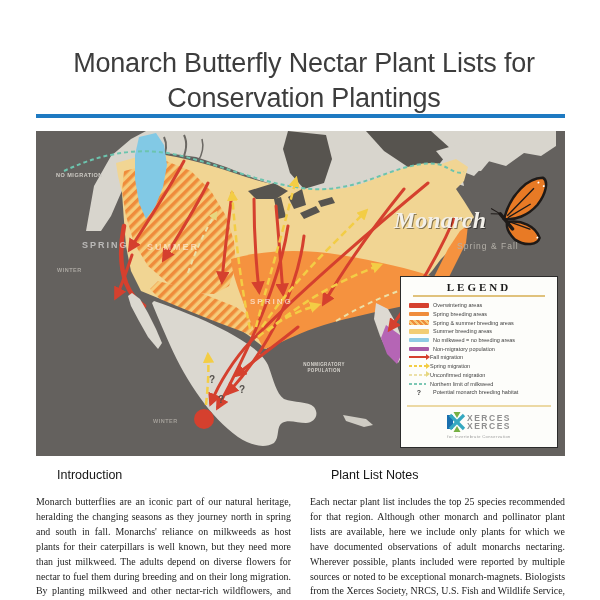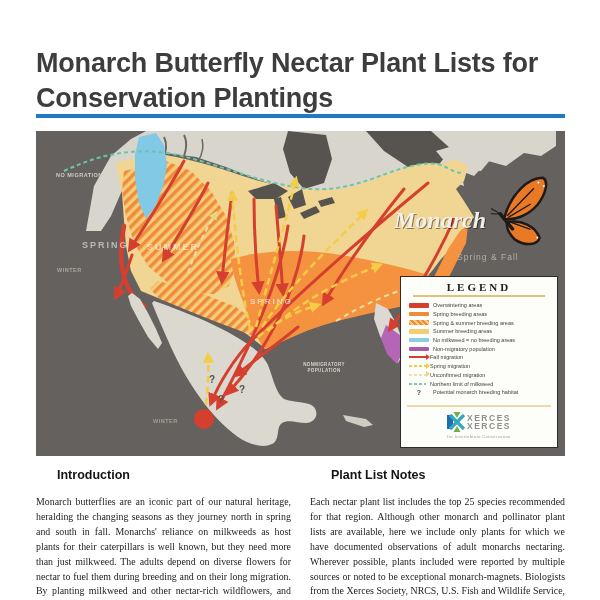--- a/index.html
+++ b/index.html
@@ -2,39 +2,40 @@
 <html><head>
 <meta charset="utf-8">
 <style>
   html,body { margin:0; padding:0; }
   body {
     width:600px; height:600px; position:relative; overflow:hidden;
     background:#ffffff; font-family:"Liberation Sans", sans-serif;
   }
   .page-title {
     position:absolute; left:36px; top:28px; width:536px;
-    font-size:27px; line-height:35px; font-weight:700; color:#3d3d3d;
+    font-size:27px; line-height:35px; font-weight:400; color:#3d3d3d;
     letter-spacing:-0.2px;
+    text-align:center;
   }
   .title-rule { position:absolute; left:36px; top:114px; width:529px; height:4px; background:#1e7ac2; }
 
   .map-block {
     position:absolute; left:36px; top:131px; width:529px; height:325px;
     background:#64615e; overflow:hidden;
   }
   .map-block svg.basemap { position:absolute; left:0; top:0; }
 
   
   .map-title-1, .map-title-2 {
     position:absolute; font-family:"Liberation Serif", serif; font-style:italic; font-weight:bold;
     color:#f3f0ea; text-shadow:1px 1px 0 rgba(0,0,0,.45);
   }
   .map-title-1 { left:358px; top:76px; font-size:24px;text-align:right; }
   .map-title-2 { left:355px; top:97px; font-size:24px; }
-  .map-subtitle { position:absolute; left:421px; top:121px; font-size:8.5px; color:#b4b0a8; letter-spacing:1px; }
+  .map-subtitle { position:absolute; left:421px; top:110px; font-size:8.5px; color:#b4b0a8; letter-spacing:1px; }
 
   
   .legend {
     position:absolute; left:364px; top:145px; width:158px; height:172px;
     background:#fdfdfa; border:1px solid #2b2b2b; box-sizing:border-box;
   }
   .legend-title {
     font-family:"Liberation Serif", serif; font-weight:bold; font-size:11px;
     letter-spacing:3px; text-align:center; margin-top:4px; color:#1b1b1b;
   }
@@ -63,21 +64,21 @@
   .sw-q { background:none; width:20px; text-align:center; font-size:7px; font-weight:bold; color:#3c3c3c; height:auto; line-height:7px; }
 
   .legend-divider { height:2.5px; background:#ecd9a4; margin:8px 6px 5px 6px; }
   .logo-row { display:flex; align-items:center; justify-content:center; gap:0; }
   .logo-names { font-size:8.5px; font-weight:bold; letter-spacing:1.5px; color:#8f8f8f; line-height:8px; }
   .logo-tagline { text-align:center; font-size:4px; color:#999; letter-spacing:0.4px; margin-top:1.5px; }
 
   
   .cols { position:absolute; left:36px; top:468px; width:530px; display:flex; gap:19px; }
   .col { width:255px; }
-  .col h2 { font-size:12.5px; font-weight:bold; color:#141414; margin:0 0 13px 0; font-family:"Liberation Sans",sans-serif;padding-left:21px; }
+  .col h2 { font-size:12.5px; font-weight:normal; color:#141414; margin:0 0 13px 0; font-family:"Liberation Sans",sans-serif;padding-left:21px; }
   .col p {
     font-family:"Liberation Serif", serif; font-size:9.9px; line-height:14.9px;
     text-align:justify; color:#232323; margin:0;
   }
 </style>
 </head>
 <body>
 
 <h1 class="page-title">Monarch Butterfly Nectar Plant Lists for Conservation Plantings</h1>
 <div class="title-rule"></div>

